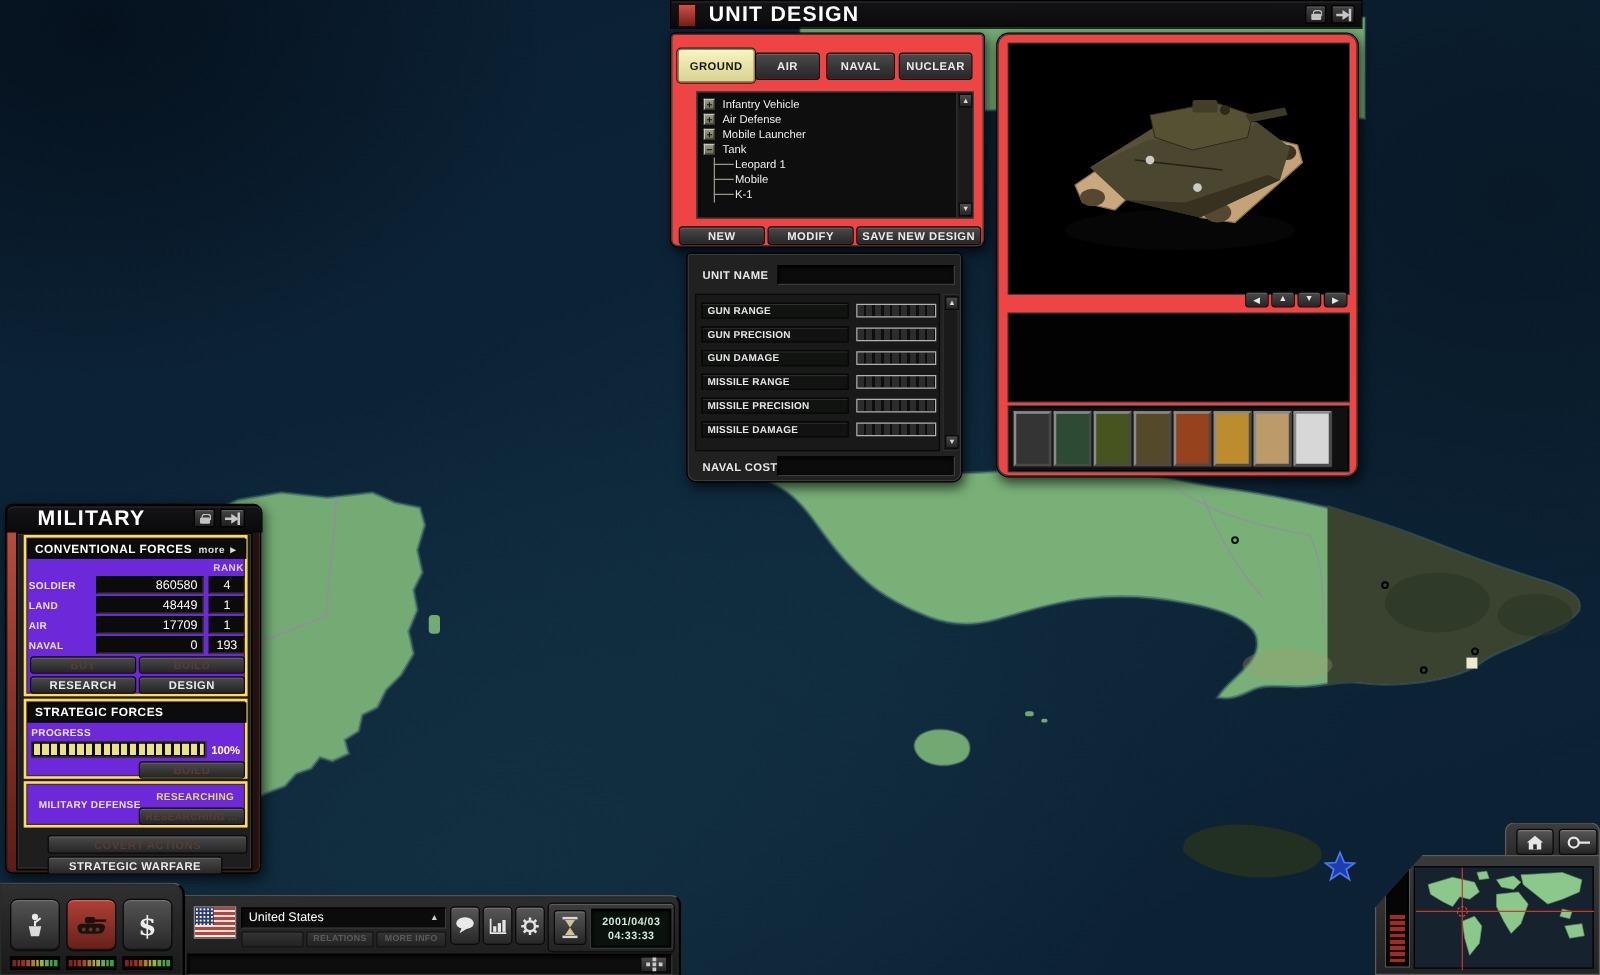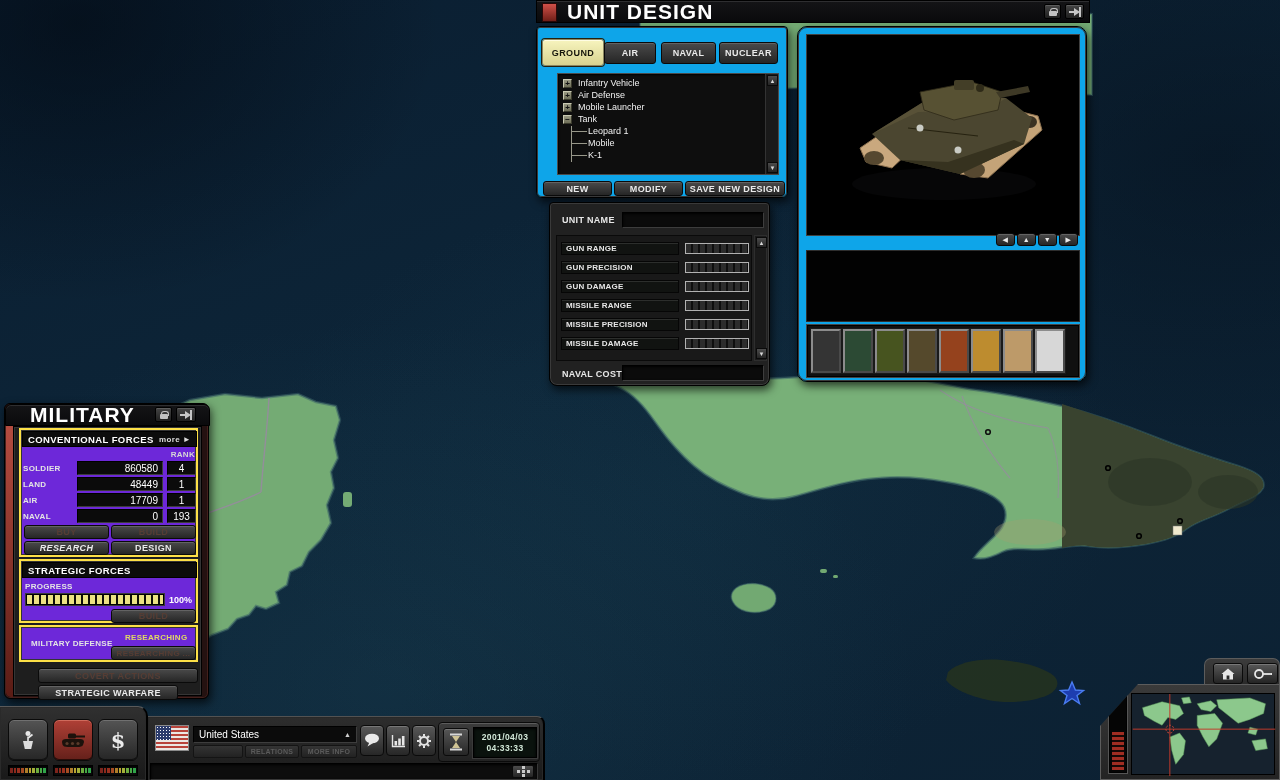--- a/index.html
+++ b/index.html
@@ -12,22 +12,22 @@
     background:
       radial-gradient(520px 400px at 6% 3%, rgba(2,8,16,.6), transparent 70%),
       radial-gradient(760px 520px at 30% 88%, rgba(36,88,106,.22), transparent 70%),
       radial-gradient(620px 420px at 54% 62%, rgba(30,78,96,.16), transparent 70%),
       radial-gradient(700px 500px at 95% 20%, rgba(3,10,20,.45), transparent 75%),
       linear-gradient(160deg,#0a1e31,#0d2538 45%,#0c2133);}
   #map svg{position:absolute;left:0;top:0;}
 
   
   .titlebar{position:absolute;background:linear-gradient(#141416,#0a0a0c);border:1px solid #000;
-    box-shadow:inset 0 1px 0 #2e2e30;color:#fff;font-weight:bold;font-size:21px;letter-spacing:1px;}
-  .panel{position:absolute;background:#0ea5e9;border:1px solid #000;border-radius:5px;
+    box-shadow:inset 0 1px 0 #2e2e30;color:#fff;font-weight:bold;font-size:17px;letter-spacing:1px;}
+  .panel{position:absolute;background:#ef4444;border:1px solid #000;border-radius:5px;
     box-shadow:inset 0 0 0 1px #3a3a3a, 2px 4px 9px rgba(0,0,0,.65);}
   .btn{position:absolute;background:linear-gradient(#4a4a4a,#262626);border:1px solid #0a0a0a;border-radius:3px;
     box-shadow:inset 0 1px 0 #636363;color:#eaeaea;font-size:9px;font-weight:bold;text-align:center;
     letter-spacing:.4px;display:flex;align-items:center;justify-content:center;cursor:pointer;}
   .btn.disabled{color:#563d34;}
   .inset{background:#0b0b0b;border-top:1px solid #000;border-left:1px solid #000;
     border-bottom:1px solid #3d3d3d;border-right:1px solid #3d3d3d;color:#fff;}
   .lbl{color:#e4e4e4;font-size:8px;font-weight:bold;letter-spacing:.3px;}
   .winbtn{position:absolute;width:17px;height:15px;background:linear-gradient(#454545,#1f1f1f);
     border:1px solid #000;border-radius:2px;box-shadow:inset 0 1px 0 #5c5c5c;display:flex;align-items:center;justify-content:center;}
@@ -401,21 +401,21 @@
           <span class="inset mval">17709</span>
           <span class="inset mrank">1</span>
         </div>
         <div class="mrow" style="top:79px;">
           <span class="lbl mlbl">NAVAL</span>
           <span class="inset mval">0</span>
           <span class="inset mrank">193</span>
         </div>
         <div class="btn disabled" style="left:3px;top:95px;width:85px;height:14px;">BUY</div>
         <div class="btn disabled" style="left:90px;top:95px;width:85px;height:14px;">BUILD</div>
-        <div class="btn" style="left:3px;top:111px;width:85px;height:14px;font-style:italic;">RESEARCH</div>
+        <div class="btn" style="left:3px;top:111px;width:85px;height:14px;">RESEARCH</div>
         <div class="btn" style="left:90px;top:111px;width:85px;height:14px;">DESIGN</div>
       </div>
 
       <div class="subbox" style="left:5px;top:132px;width:179px;height:64px;">
         <div class="secthead" style="left:1px;top:1px;width:175px;height:16px;">
           <span>STRATEGIC FORCES</span>
         </div>
         <div class="lbl" style="position:absolute;left:4px;top:21px;">PROGRESS</div>
         <div id="prog-bar">
             <div id="prog-fill"></div>

